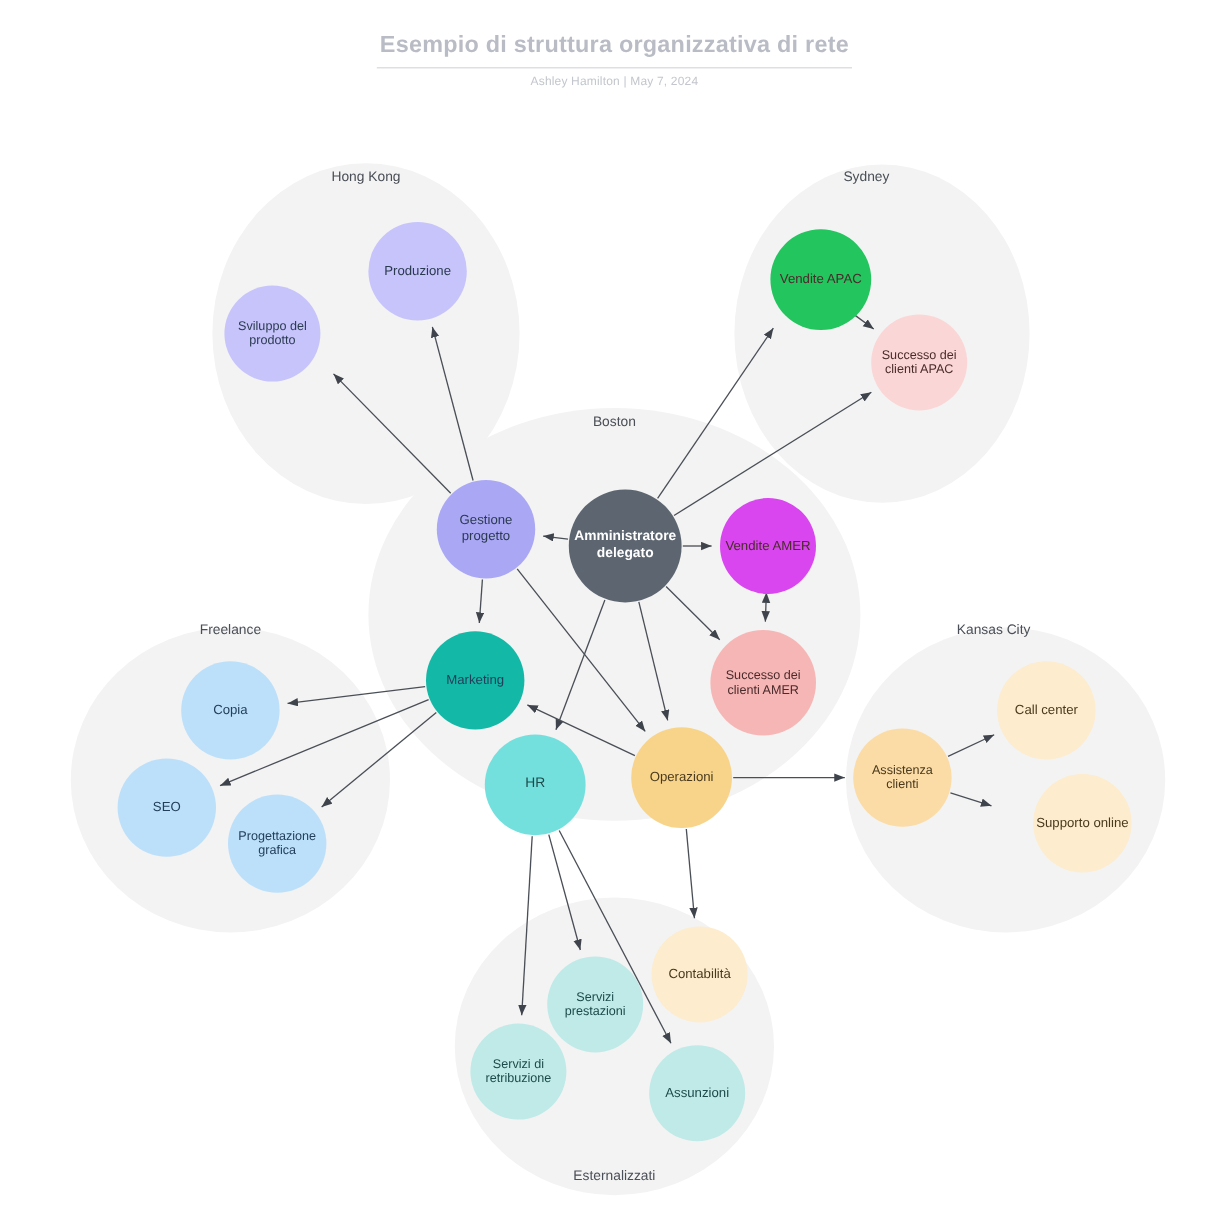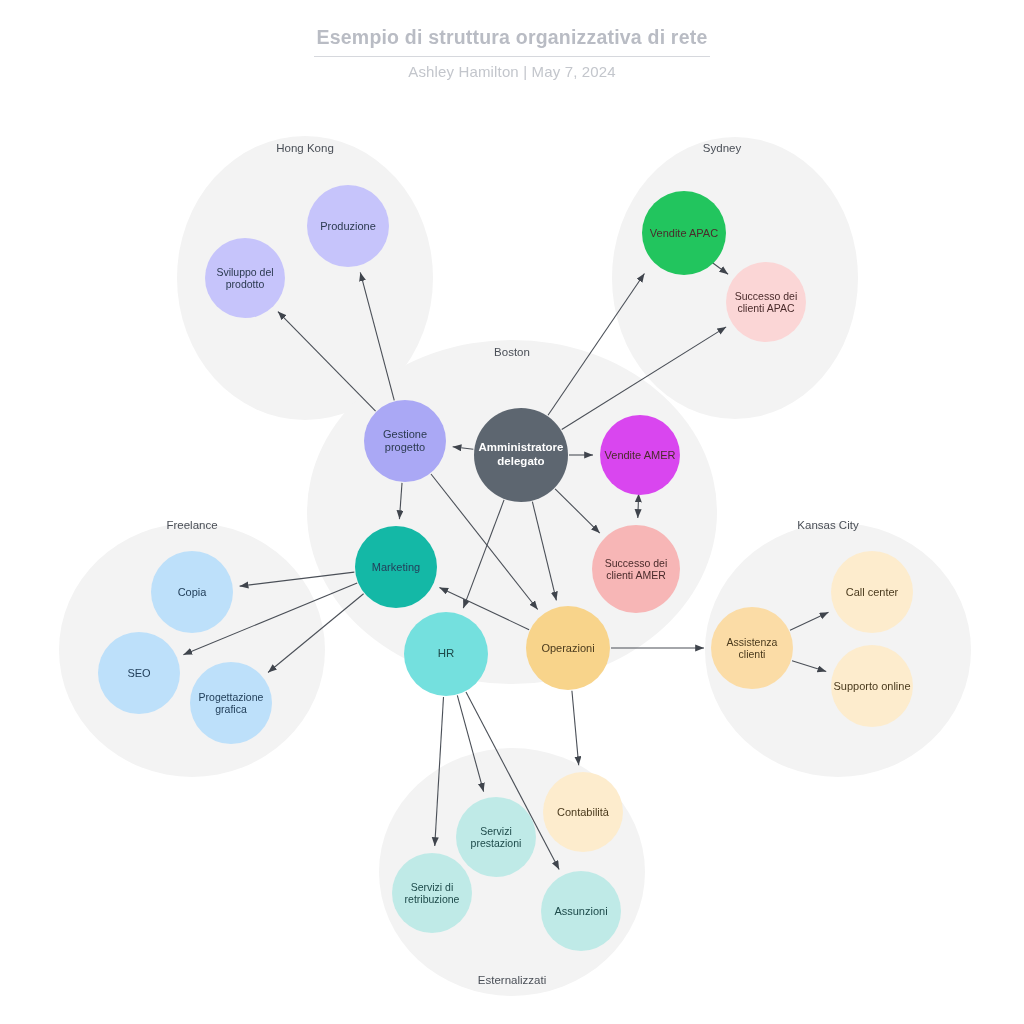--- a/index.html
+++ b/index.html
@@ -27,21 +27,21 @@
     color: #b9bcc4;
     letter-spacing: .2px;
   }
   #title-rule {
     width: 396px; height: 1px;
     background: #d6d8dd;
     margin: 7px auto 0 auto;
   }
   #byline {
     margin: 6px 0 0 0;
-    font-size: 15px;
+    font-size: 10px;
     color: #c3c6cc;
     letter-spacing: .15px;
   }
   
   #canvas {
     position: absolute; left: 0; top: 0;
     width: 1024px; height: 1024px;
   }
   svg.layer { position: absolute; left: 0; top: 0; width: 1024px; height: 1024px; }
   #edge-layer { z-index: 2; }
@@ -146,21 +146,21 @@
         </div>
         <div class="node" style="left: 526px; top: 606px; width: 84px; height: 84px; background: rgb(248, 212, 139); color: rgb(74, 58, 29); font-size: 11px; font-weight: normal;">
           <span>Operazioni</span>
         </div>
         <div class="node" style="left: 600px; top: 415px; width: 80px; height: 80px; background: #d946ef; color: rgb(74, 43, 43); font-size: 11px; font-weight: normal;">
           <span>Vendite AMER</span>
         </div>
         <div class="node" style="left: 592px; top: 525px; width: 88px; height: 88px; background: rgb(247, 182, 182); color: rgb(74, 43, 43); font-size: 10.5px; font-weight: normal;">
           <span>Successo dei clienti AMER</span>
         </div>
-        <div class="node" style="left: 205px; top: 238px; width: 80px; height: 80px; background: rgb(198, 196, 251); color: rgb(43, 58, 80); font-size: 10.5px; font-weight: normal;">
+        <div class="node" style="left: 187px; top: 238px; width: 80px; height: 80px; background: rgb(198, 196, 251); color: rgb(43, 58, 80); font-size: 10.5px; font-weight: normal;">
           <span>Sviluppo del prodotto</span>
         </div>
         <div class="node" style="left: 307px; top: 185px; width: 82px; height: 82px; background: rgb(198, 196, 251); color: rgb(43, 58, 80); font-size: 11px; font-weight: normal;">
           <span>Produzione</span>
         </div>
         <div class="node" style="left: 642px; top: 191px; width: 84px; height: 84px; background: #22c55e; color: rgb(74, 43, 43); font-size: 11px; font-weight: normal;">
           <span>Vendite APAC</span>
         </div>
         <div class="node" style="left: 726px; top: 262px; width: 80px; height: 80px; background: rgb(251, 214, 214); color: rgb(74, 43, 43); font-size: 10.5px; font-weight: normal;">
           <span>Successo dei clienti APAC</span>
@@ -173,21 +173,21 @@
         </div>
         <div class="node" style="left: 190px; top: 662px; width: 82px; height: 82px; background: rgb(189, 224, 250); color: rgb(35, 64, 91); font-size: 10.5px; font-weight: normal;">
           <span>Progettazione grafica</span>
         </div>
         <div class="node" style="left: 711px; top: 607px; width: 82px; height: 82px; background: rgb(251, 220, 166); color: rgb(74, 58, 29); font-size: 10.5px; font-weight: normal;">
           <span>Assistenza clienti</span>
         </div>
         <div class="node" style="left: 831px; top: 551px; width: 82px; height: 82px; background: rgb(253, 236, 205); color: rgb(74, 58, 29); font-size: 11px; font-weight: normal;">
           <span>Call center</span>
         </div>
-        <div class="node" style="left: 831px; top: 645px; width: 82px; height: 82px; background: rgb(253, 236, 205); color: rgb(74, 58, 29); font-size: 11px; font-weight: normal;">
+        <div class="node" style="left: 861px; top: 645px; width: 82px; height: 82px; background: rgb(253, 236, 205); color: rgb(74, 58, 29); font-size: 11px; font-weight: normal;">
           <span>Supporto online</span>
         </div>
         <div class="node" style="left: 392px; top: 853px; width: 80px; height: 80px; background: rgb(191, 234, 231); color: rgb(29, 74, 74); font-size: 10.5px; font-weight: normal;">
           <span>Servizi di retribuzione</span>
         </div>
         <div class="node" style="left: 456px; top: 797px; width: 80px; height: 80px; background: rgb(191, 234, 231); color: rgb(29, 74, 74); font-size: 10.5px; font-weight: normal;">
           <span>Servizi prestazioni</span>
         </div>
         <div class="node" style="left: 541px; top: 871px; width: 80px; height: 80px; background: rgb(191, 234, 231); color: rgb(29, 74, 74); font-size: 11px; font-weight: normal;">
           <span>Assunzioni</span>

